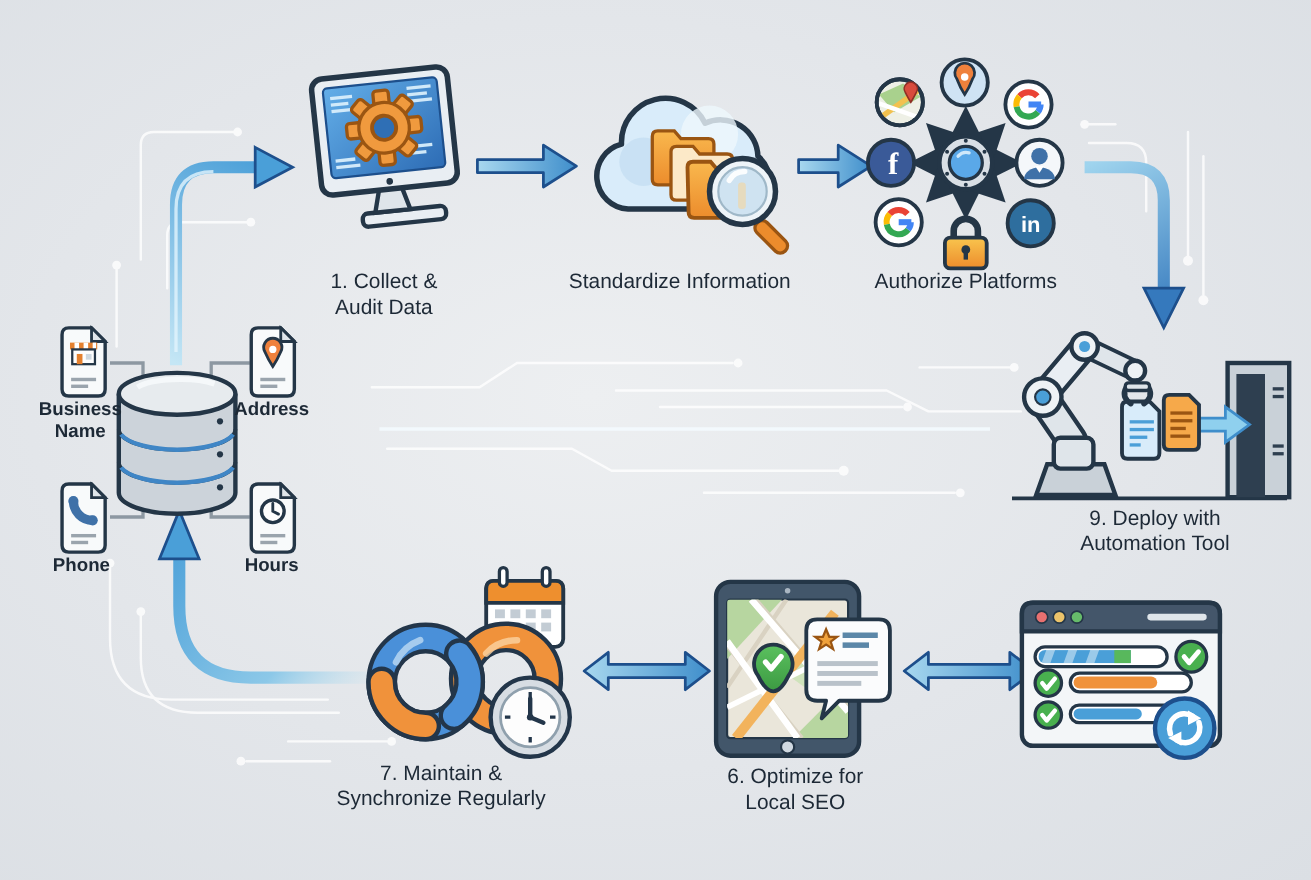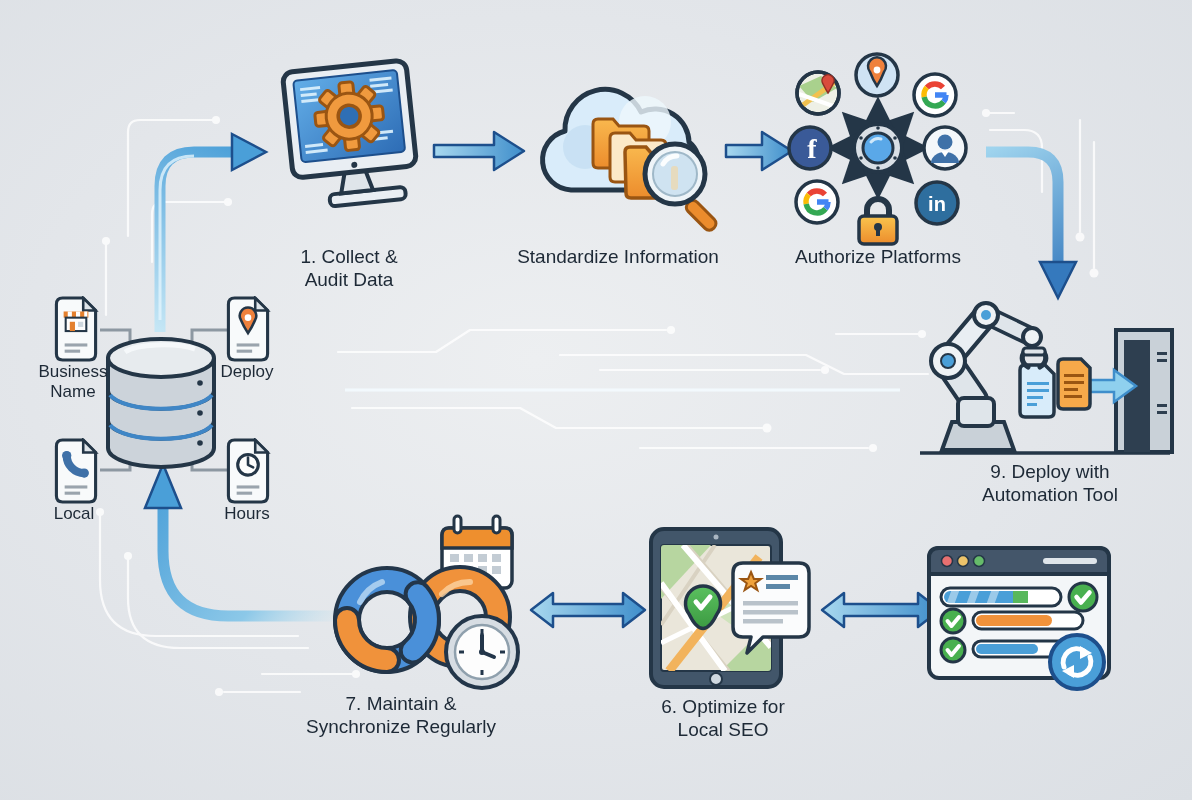--- a/index.html
+++ b/index.html
@@ -3,21 +3,21 @@
 <meta charset="utf-8">
 <style>
   html,body{margin:0;padding:0;}
   body{font-family:"Liberation Sans",sans-serif;}
   .canvas{position:relative;width:1192px;height:800px;overflow:hidden;
     background:radial-gradient(ellipse at 45% 45%, #edeff1 0%, #e3e6ea 55%, #dbdfe4 100%);}
   .abs{position:absolute;}
   .step-label{position:absolute;transform:translateX(-50%);text-align:center;
     color:#1d2936;font-weight:normal;font-size:19px;line-height:1.22;white-space:nowrap;}
   .side-label{position:absolute;transform:translateX(-50%);text-align:center;
-    color:#1d2936;font-weight:normal;font-size:17px;line-height:1.15;}
+    color:#1d2936;font-weight:bold;font-size:17px;line-height:1.15;}
   svg{display:block;}
 </style>
 </head>
 <body>
 
 <div class="canvas">
 
   <svg class="abs" style="left:0;top:0" width="1192" height="800" viewBox="0 0 1192 800">
     <defs>
       <linearGradient id="gArrH" x1="0" y1="0" x2="1" y2="0">
@@ -177,22 +177,22 @@
   <svg class="abs" style="left:224px;top:438px" width="48" height="66" viewBox="0 0 46 64">
     <path d="M4,8 q0,-6 6,-6 h20 l12,12 v42 q0,6 -6,6 h-26 q-6,0 -6,-6 z" fill="#f8fafb" stroke="#243647" stroke-width="3"></path>
     <path d="M30,2 l12,12 h-12 z" fill="#dfe5ea" stroke="#243647" stroke-width="2.5"></path>
     <circle cx="23" cy="26" r="10" fill="#fdfdfd" stroke="#243647" stroke-width="3"></circle>
     <path d="M23,26 L23,19 M23,26 L28,28.5" stroke="#243647" stroke-width="2.5" stroke-linecap="round" fill="none"></path>
     <rect x="12" y="46" width="22" height="3" fill="#9aa4ad"></rect>
     <rect x="12" y="52" width="15" height="3" fill="#9aa4ad"></rect>
   </svg>
 
   <div class="side-label" style="left:73px;top:362px;width:104px">Business Name</div>
-  <div class="side-label" style="left:247px;top:362px;width:100px">Deploy</div>
-  <div class="side-label" style="left:74px;top:504px;width:100px">Local</div>
+  <div class="side-label" style="left:247px;top:362px;width:100px">Address</div>
+  <div class="side-label" style="left:74px;top:504px;width:100px">Phone</div>
   <div class="side-label" style="left:247px;top:504px;width:100px">Hours</div>
 
   <svg class="abs" style="left:272px;top:58px" width="160" height="180" viewBox="0 0 160 180">
     <defs>
       <linearGradient id="gScr" x1="0" y1="0" x2="1" y2="1">
         <stop offset="0" stop-color="#63aee8"></stop>
           <stop offset="1" stop-color="#2d6cb5"></stop>
       </linearGradient>
     </defs>
     <g transform="rotate(-6 80 85)">

